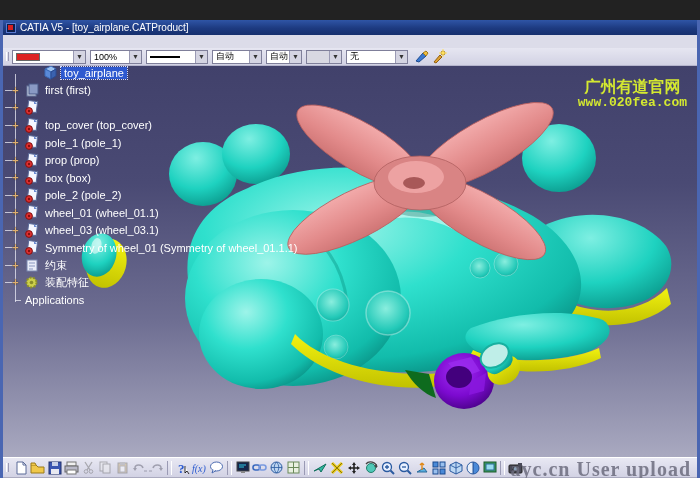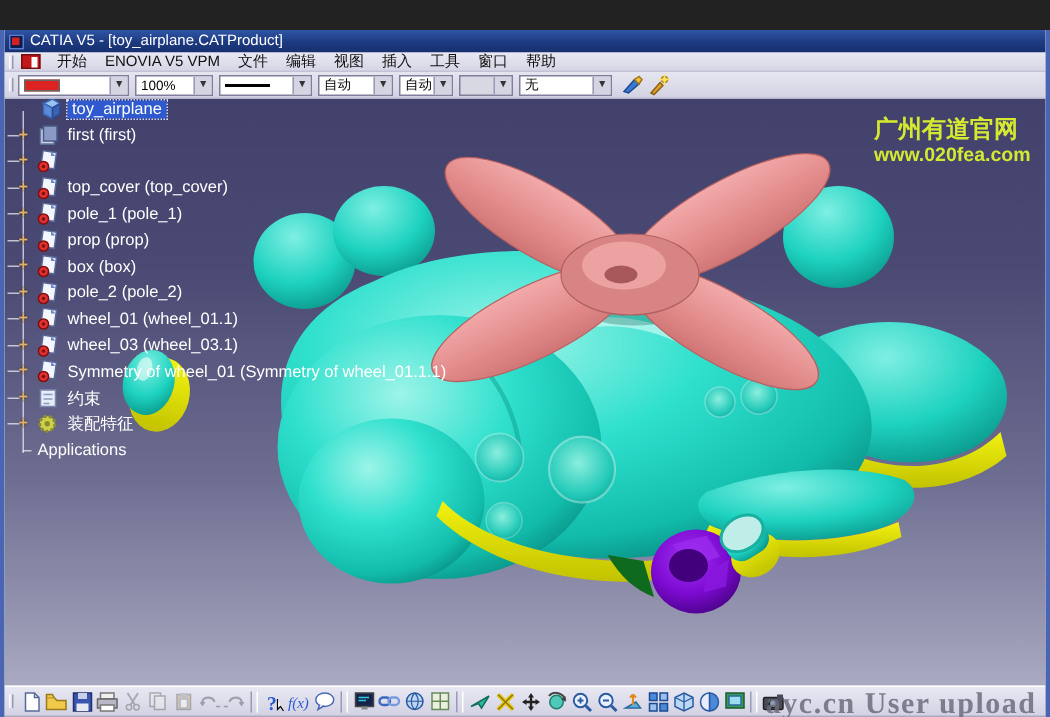--- a/index.html
+++ b/index.html
@@ -42,23 +42,23 @@
   #tree{position:absolute;left:2px;top:-2px;width:280px;height:260px;color:#fff;font-size:11px;}
   .trunk{position:absolute;left:10px;top:10px;width:1px;background:rgba(235,235,245,.75);}
   .trow{position:absolute;left:0;height:17px;display:flex;align-items:center;white-space:nowrap;}
   .trow .hline{width:8px;height:1px;background:rgba(235,235,245,.75);margin-right:1px;}
   .expander{position:absolute;left:6px;width:9px;height:9px;color:#e0b070;font-size:11px;line-height:8px;
     font-weight:bold;text-align:center;cursor:pointer;text-shadow:0 0 1px #000;}
   .ticon{width:15px;height:15px;margin:0 3px 0 10px;flex:none;}
   .tlabel{padding:0 3px;cursor:default;}
   .tlabel.selected{background:#2e59cf;outline:1px dotted #cfd8ff;color:#fff;}
   
-  #site-mark{position:absolute;right:10px;top:12px;text-align:left;line-height:1.15;}
+  #site-mark{position:absolute;right:10px;top:12px;text-align:center;line-height:1.15;}
   #site-mark .l1{font-size:16px;font-weight:bold;color:#d4e930;}
-  #site-mark .l2{font-size:13px;font-weight:bold;color:#d4e930;font-family:Liberation Sans, sans-serif;}
+  #site-mark .l2{font-size:13px;font-weight:bold;color:#d4e930;font-family:Liberation Mono, monospace;}
   
   #btoolbar{position:absolute;left:0;top:437px;width:100%;height:20px;
     background:linear-gradient(180deg,#e8e8f3,#d2d2e4);display:flex;align-items:center;
     border-top:1px solid #fff;}
   .bicon{width:17px;height:16px;display:inline-flex;align-items:center;justify-content:center;flex:none;}
   .bicon svg{display:block;}
   .bsep{width:5px;height:14px;margin:0 2px;border-left:1px solid #9a9ab4;border-right:1px solid #fff;flex:none;}
   #ayc-mark{position:absolute;right:6px;top:438px;font-family:"Liberation Serif","DejaVu Serif",serif;
     font-weight:bold;font-size:20px;color:rgba(108,108,126,.85);letter-spacing:1px;z-index:5;}
   
@@ -72,33 +72,20 @@
 </head>
 <body>
 
 <div id="screen">
 
   <div id="titlebar">
     <span class="app-icon"></span>
     <span>CATIA V5 - [toy_airplane.CATProduct]</span>
   </div>
 
-  <div id="menubar">
-    <span class="grip"></span>
-    <span class="catia-logo"></span>
-    <span class="menu-item">开始</span>
-    <span class="menu-item">ENOVIA V5 VPM</span>
-    <span class="menu-item">文件</span>
-    <span class="menu-item">编辑</span>
-    <span class="menu-item">视图</span>
-    <span class="menu-item">插入</span>
-    <span class="menu-item">工具</span>
-    <span class="menu-item">窗口</span>
-    <span class="menu-item">帮助</span>
-  </div>
 
   <div id="gptoolbar">
     <span class="grip"></span>
     <span class="combo" style="width:74px">
       <span class="swatch"></span>
       <span class="arrow">▼</span>
     </span>
     <span class="combo" style="width:52px">
       <span>100%</span>
       <span class="arrow">▼</span>
@@ -229,21 +216,21 @@
         <ellipse cx="478" cy="152" rx="73" ry="24" fill="url(#pink)" stroke="#b86060" stroke-width=".8" transform="rotate(29.6 478 152)"></ellipse>
         <ellipse cx="417" cy="117" rx="46" ry="27" fill="#d98484" stroke="#b06060" stroke-width=".8"></ellipse>
         <ellipse cx="413" cy="111" rx="28" ry="16" fill="#eda2a2"></ellipse>
         <ellipse cx="411" cy="117" rx="11" ry="6" fill="#a85858"></ellipse>
       </g>
     </svg>
 
     <div id="tree">
       <div class="trunk" style="height:228px"></div>
 
-      <div class="trow" style="top:0;left:12px">
+      <div class="trow" style="top:0;left:28px">
         <svg class="ticon" viewBox="0 0 15 15">
             <path d="M2 4 L8 1 L13 4 L8 7 Z" fill="#9cc2f0" stroke="#3a6ab8"></path>
             <path d="M2 4 L2 11 L8 14 L8 7 Z" fill="#5a8ad8" stroke="#3a6ab8"></path>
             <path d="M13 4 L13 11 L8 14 L8 7 Z" fill="#3a62b0" stroke="#2a4a90"></path>
           </svg>
         <span class="tlabel selected">toy_airplane</span>
       </div>
 
       <div class="trow" style="top:17.5px">
           <span class="expander">+</span>

